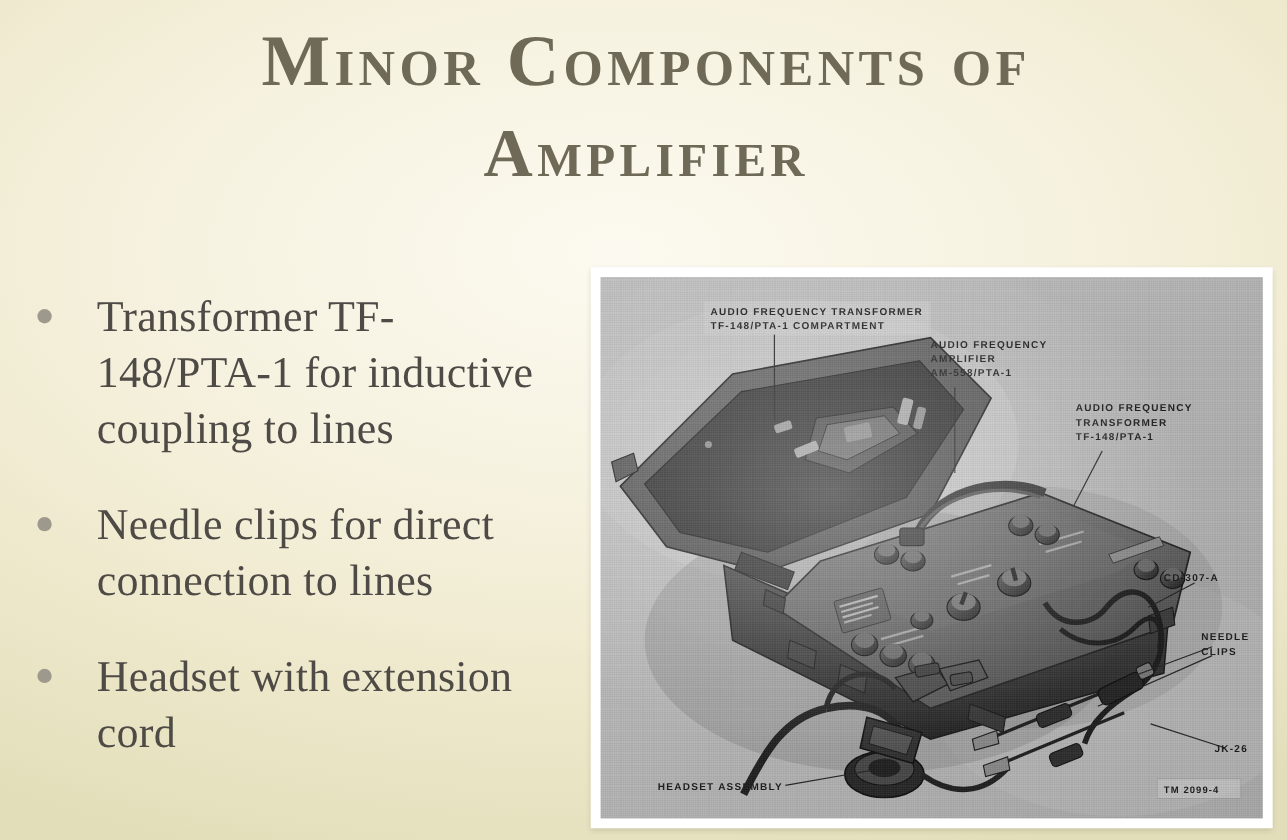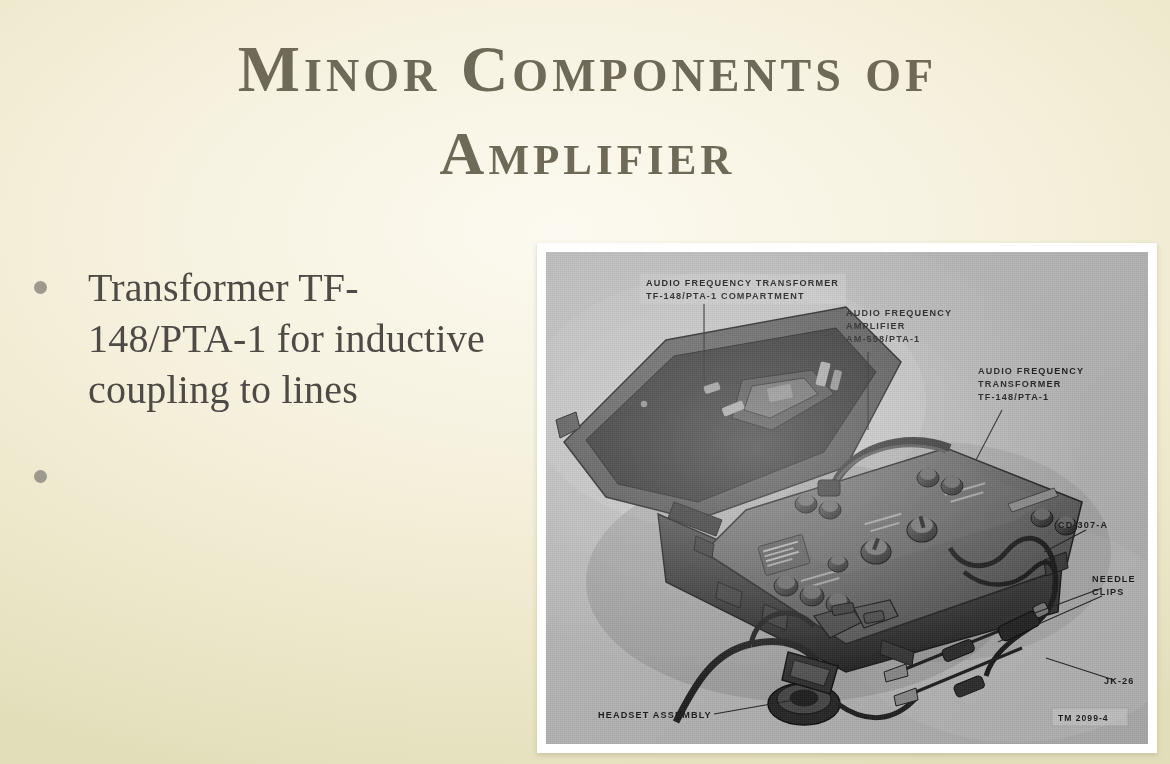--- a/index.html
+++ b/index.html
@@ -19,21 +19,21 @@
     height: 764px;
     background:
       radial-gradient(ellipse 90% 75% at 48% 30%, #fcfaf0 0%, #f6f2e0 38%, #eee9cc 70%, #e3deba 100%);
     overflow: hidden;
   }
 
   
   #title-block {
     position: absolute;
     left: 60px;
-    top: 27px;
+    top: 14px;
     width: 1055px;
     text-align: center;
   }
   .title-line {
     color: #6e6a57;
     font-family: "Liberation Serif", serif;
     font-weight: bold;
     font-variant: small-caps;
     font-size: 66px;
     line-height: 84px;
@@ -144,23 +144,28 @@
     <div class="title-line second">Amplifier</div>
   </div>
 
   <div id="bullets">
 
     <div class="bullet-row">
       <span class="bullet-dot"></span>
       <span class="bullet-text">Transformer TF-148/PTA-1 for inductive coupling to lines</span>
     </div>
 
-
     <div class="bullet-row">
       <span class="bullet-dot"></span>
+      <span class="bullet-text">Needle clips for direct connection to lines</span>
+    </div>
+
+    <div class="bullet-row">
+      <span class="bullet-dot"></span>
+      <span class="bullet-text">Headset with extension cord</span>
     </div>
 
   </div>
 
   <div id="photo-figure">
     <div id="photo-inner">
 
       <svg id="photo-svg" viewBox="0 0 602 492" preserveAspectRatio="none">
         <defs>
           <linearGradient id="paper" x1="0" y1="0" x2="1" y2="1">

